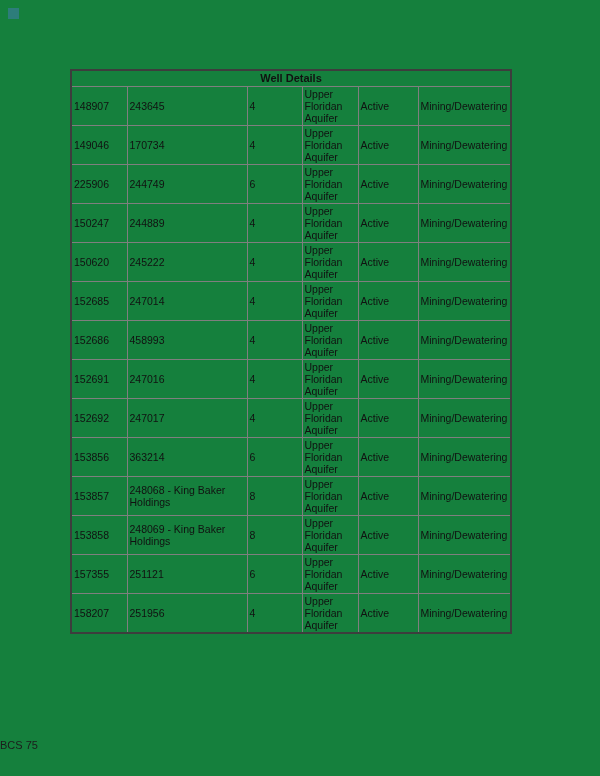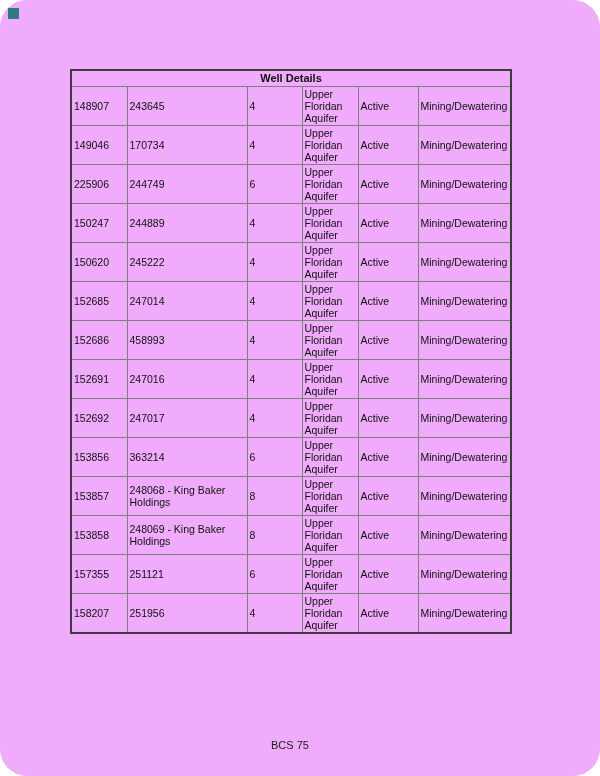--- a/index.html
+++ b/index.html
@@ -5,23 +5,22 @@
   html, body { margin: 0; padding: 0; }
   body {
     width: 600px; height: 776px;
     background: #ffffff;
     font-family: "Liberation Sans", sans-serif;
     color: #111111;
   }
   .page {
     position: relative;
     width: 600px; height: 776px;
-    background: #f0abfc;
+    background: #15803d;
     overflow: hidden;
-    border-radius: 27px;
   }
   .corner-marker {
     position: absolute;
     left: 8px; top: 8px;
     width: 11px; height: 11px;
   }
   table.well-table {
     position: absolute;
     left: 70px; top: 69px;
     width: 440px;
@@ -56,21 +55,21 @@
     line-height: 12px;
     vertical-align: middle;
     text-align: left;
     padding: 1px 2px;
     word-wrap: break-word;
   }
   .footer {
     position: absolute;
     left: 0; top: 739px;
     width: 580px;
-    text-align: center;
+    text-align: left;
     font-size: 11px;
     color: #1c1c1c;
   }
 </style>
 </head>
 <body>
 
 <div class="page">
 
   <div class="corner-marker" style="background: rgb(45, 125, 122);"></div>

